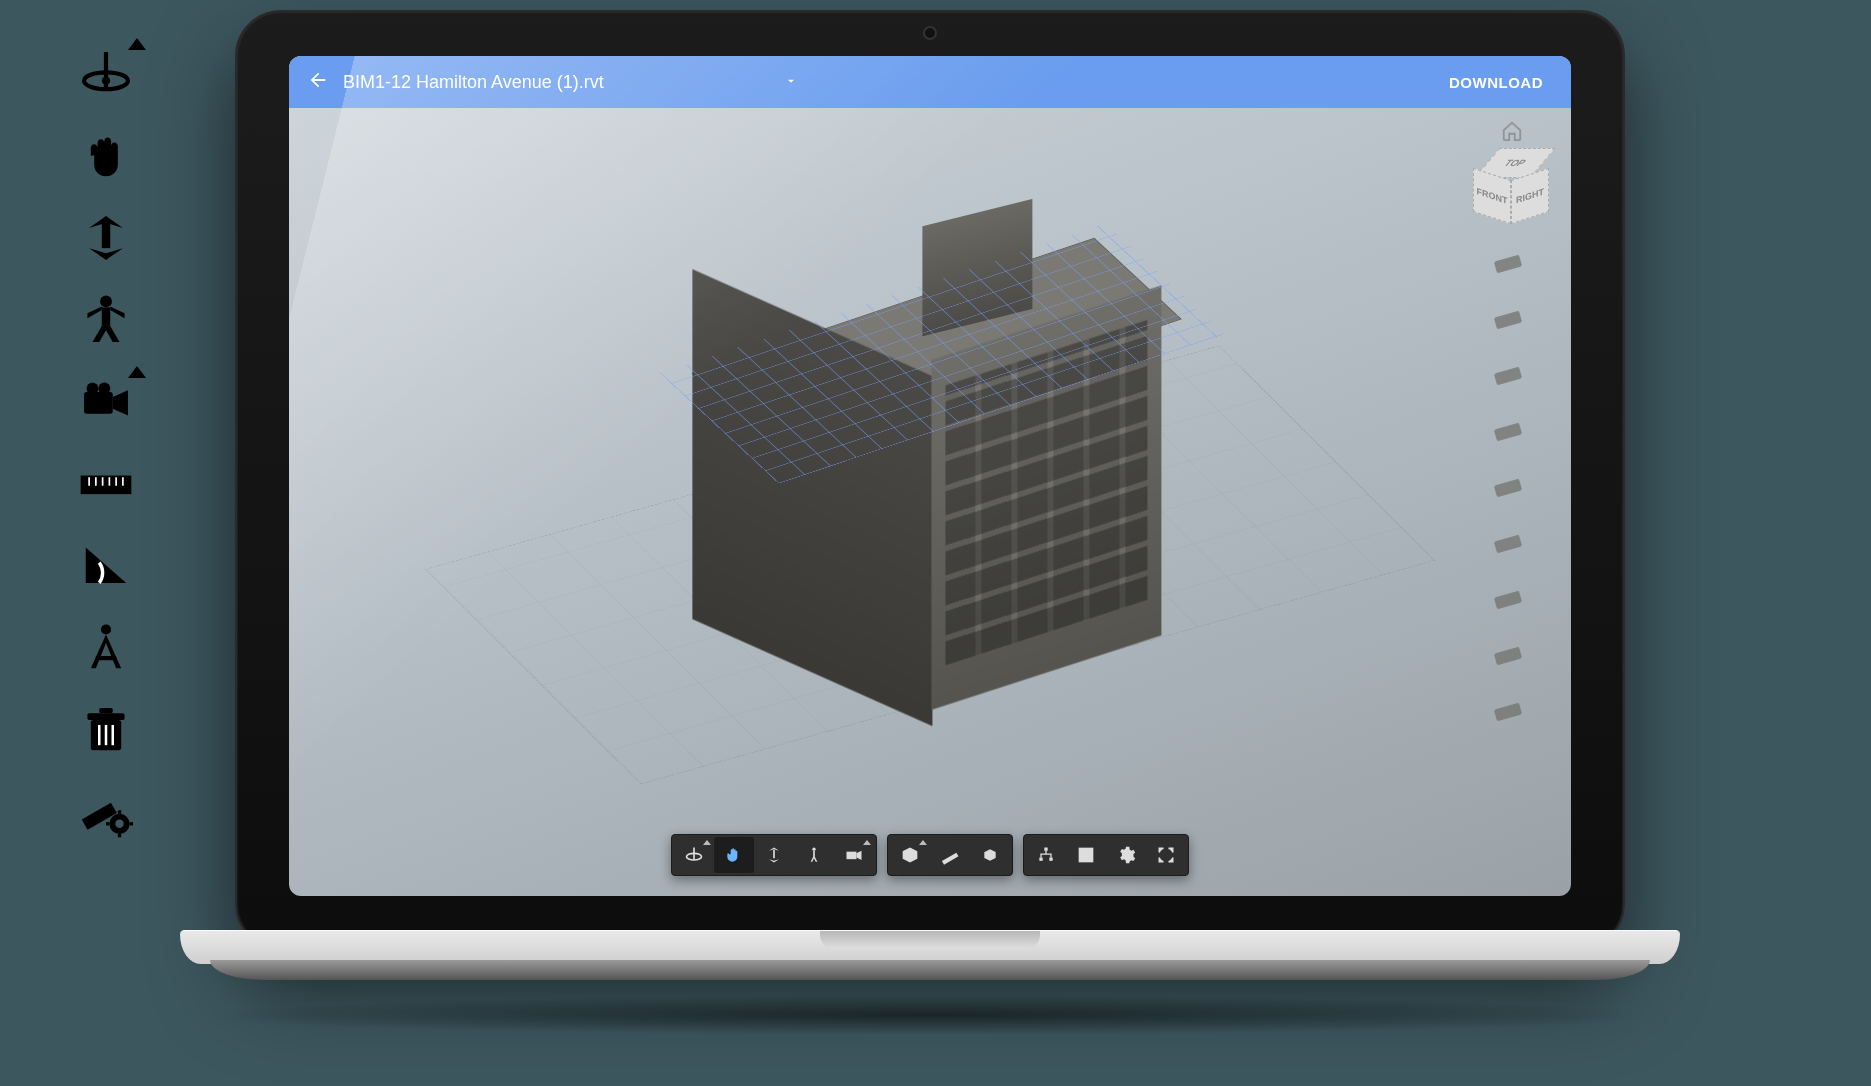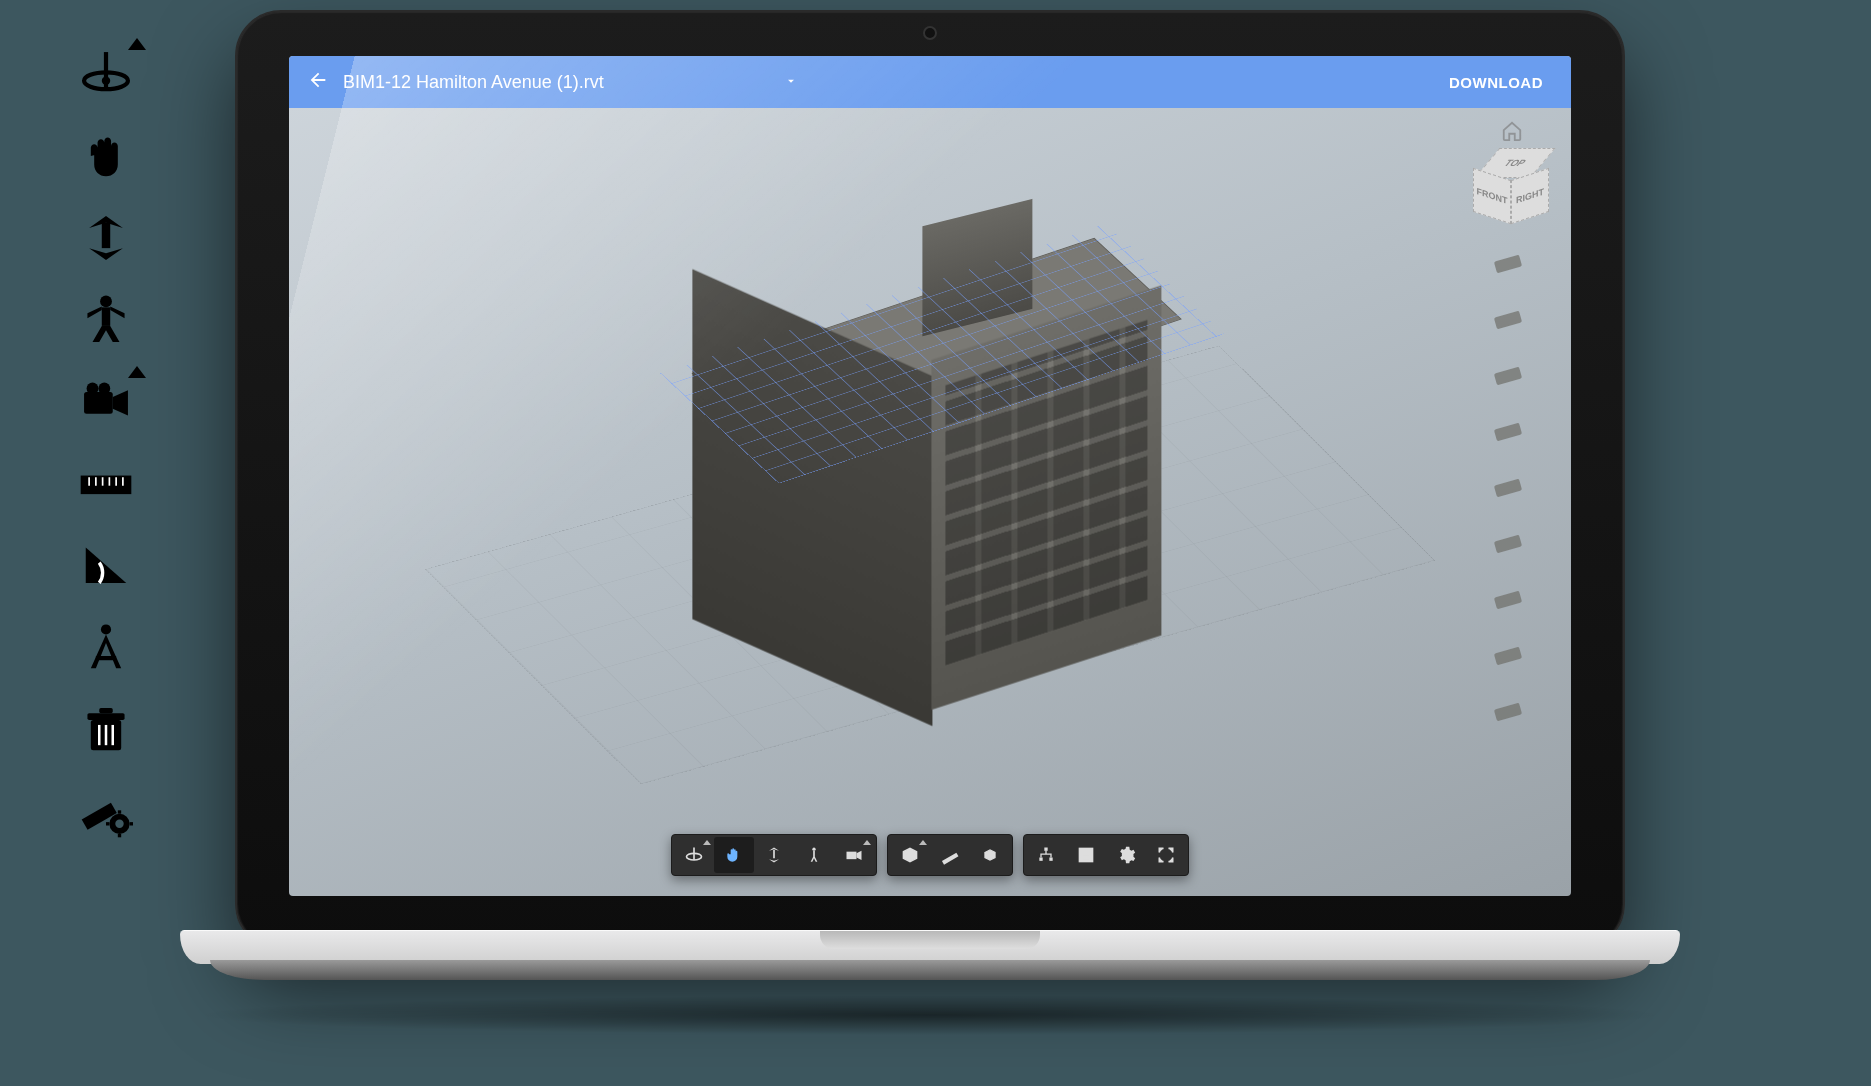--- a/index.html
+++ b/index.html
@@ -70,21 +70,21 @@
     border:2px solid #333;
     border-radius:50%;
   }
   .screen {
     position: absolute;
     left: 52px;
     top: 44px;
     right: 52px;
     bottom: 52px;
     background: linear-gradient(160deg,#cfd6dc 0%, #b6bfc6 45%, #9aa2a8 100%);
-    border-radius: 4px;
+    border-radius: 12px;
     overflow: hidden;
   }
   .base {
     position:absolute;
     left:0; right:0;
     top:920px;
     height:60px;
   }
   .base-top{
     position:absolute;

